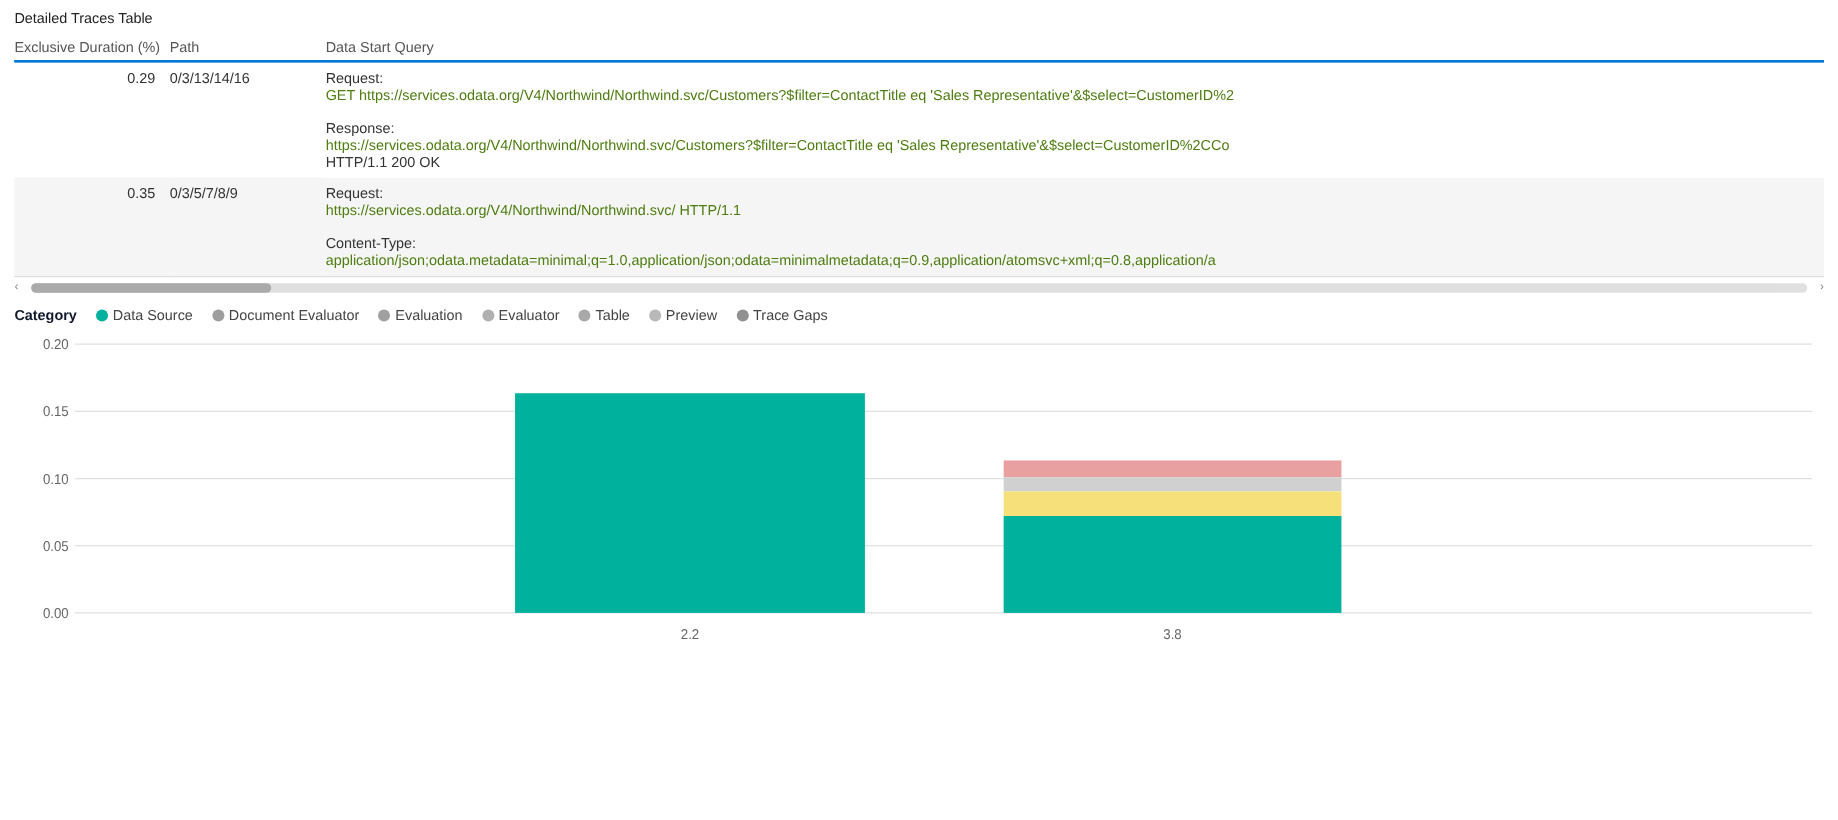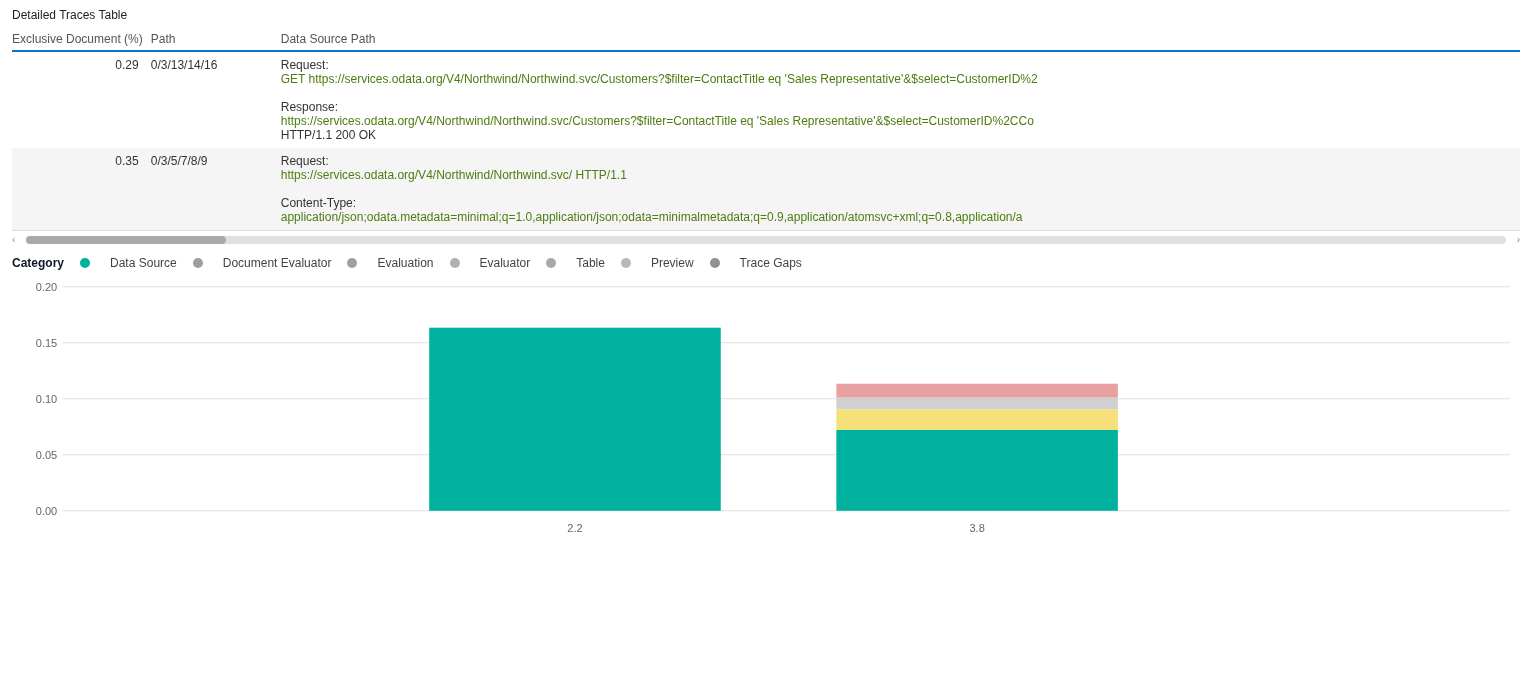--- a/index.html
+++ b/index.html
@@ -133,21 +133,21 @@
       color: #444;
       margin-bottom: 6px;
     }
     .legend-label {
       font-weight: 600;
       color: #0f172a;
     }
     .legend-item {
       display: flex;
       align-items: center;
-      gap: 20px;
+      gap: 4px;
     }
     .legend-dot {
       width: 10px;
       height: 10px;
       border-radius: 50%;
       display: inline-block;
     }
 
     
     .chart-area {
@@ -161,23 +161,23 @@
     }
   </style>
 </head>
 <body>
 
 <div class="table-section">
   <h1 class="table-title">Detailed Traces Table</h1>
   <table class="traces-table">
     <thead>
       <tr>
-        <th>Exclusive Document (%)</th>
+        <th>Exclusive Duration (%)</th>
         <th>Path</th>
-        <th>Data Source Path</th>
+        <th>Data Start Query</th>
       </tr>
     </thead>
     <tbody id="table-body">
     <tr>
           <td>0.29</td>
           <td class="path-col">0/3/13/14/16</td>
           <td class="query-col"><span class="query-line">Request:</span><span class="query-line"><a class="query-link">GET https://services.odata.org/V4/Northwind/Northwind.svc/Customers?$filter=ContactTitle eq 'Sales Representative'&amp;$select=CustomerID%2</a></span><br><span class="query-line">Response:</span><span class="query-line"><a class="query-link">https://services.odata.org/V4/Northwind/Northwind.svc/Customers?$filter=ContactTitle eq 'Sales Representative'&amp;$select=CustomerID%2CCo</a></span><span class="query-line">HTTP/1.1 200 OK</span></td>
         </tr>
         <tr>
           <td>0.35</td>

